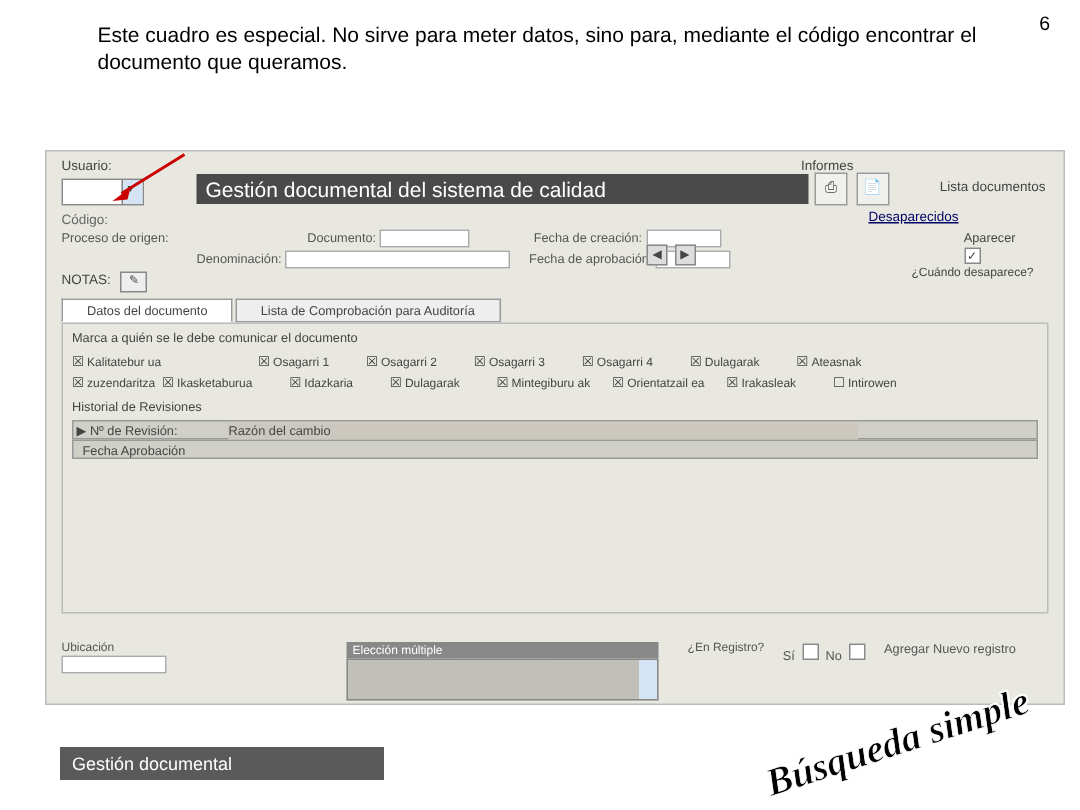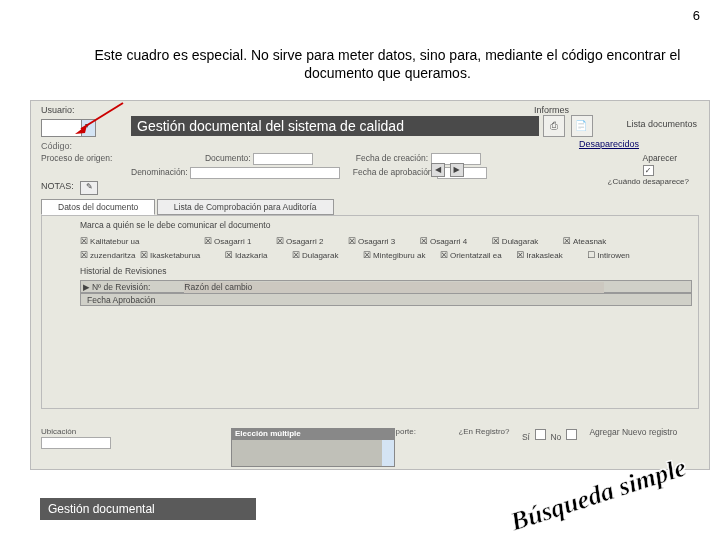--- a/index.html
+++ b/index.html
@@ -1,18 +1,18 @@
 <!DOCTYPE html>
 <html><head>
 <meta charset="utf-8">
 <style>
   * { box-sizing: border-box; margin: 0; padding: 0; }
   body { font-family: Arial, sans-serif; width: 720px; height: 540px; background: #fff; position: relative; overflow: hidden; }
   .page-num { position: absolute; top: 8px; right: 20px; font-size: 13px; }
-  .explain { position: absolute; top: 46px; left: 65px; right: 10px; font-size: 14px; line-height: 1.3; text-align: center; }
+  .explain { position: absolute; top: 14px; left: 65px; right: 10px; font-size: 14px; line-height: 1.3; }
   .app-area { position: absolute; top: 100px; left: 30px; right: 10px; height: 370px; background: #e8e8e0; border: 1px solid #bbb; font-size: 9px; color: #444; }
   .dark-title { position: absolute; top: 15px; left: 100px; right: 170px; height: 20px; background: #4a4a4a; color: #fff; font-size: 14px; padding: 2px 6px; }
   .usuario-lbl { position: absolute; top: 4px; left: 10px; font-size: 9px; }
   .codigo-box { position: absolute; top: 18px; left: 10px; width: 55px; height: 18px; background: #fff; border: 1px solid #888; }
   .codigo-dd { position: absolute; right: 0; top: 0; width: 14px; height: 16px; background: #d4e4f4; border-left: 1px solid #888; }
   .codigo-dd::after { content: '▾'; font-size: 8px; position: absolute; left: 3px; top: 1px; }
   .codigo-lbl { position: absolute; top: 40px; left: 10px; font-size: 9px; color: #666; }
   .arrow { position: absolute; top: 0; left: 42px; width: 60px; height: 35px; pointer-events: none; }
   .informes-lbl { position: absolute; top: 4px; right: 140px; font-size: 9px; }
   .icon-btn { position: absolute; width: 22px; height: 22px; background: #f0f0ec; border: 1px solid #999; text-align: center; line-height: 20px; font-size: 10px; }
@@ -23,39 +23,39 @@
   .fld-lbl { font-size: 8.5px; color: #555; display: inline-block; }
   .fld-in { display: inline-block; height: 12px; background: #fff; border: 1px solid #aaa; vertical-align: middle; }
   .desap { position: absolute; top: 38px; right: 70px; font-size: 9px; color: #006; text-decoration: underline; }
   .navbtns { position: absolute; top: 62px; left: 400px; }
   .navbtn { display: inline-block; width: 14px; height: 14px; background: #ddd; border: 1px solid #888; text-align: center; font-size: 8px; line-height: 12px; margin-right: 2px; }
   .notas { position: absolute; top: 80px; left: 10px; font-size: 9px; }
   .notas-btn { display: inline-block; width: 18px; height: 14px; background: #eee; border: 1px solid #888; margin-left: 4px; text-align: center; font-size: 8px; }
   .tabs { position: absolute; top: 98px; left: 10px; }
   .tab { display: inline-block; padding: 2px 16px; border: 1px solid #999; background: #eee; font-size: 8.5px; margin-right: -1px; }
   .tab.active { background: #fff; border-bottom: 1px solid #fff; }
-  .tab-panel { position: absolute; top: 114px; left: 10px; right: 10px; bottom: 60px; background: #e8e8e0; border: 1px solid #bbb; padding-left: 32px; }
+  .tab-panel { position: absolute; top: 114px; left: 10px; right: 10px; bottom: 60px; background: #e8e8e0; border: 1px solid #bbb; }
   .marca-lbl { font-size: 8.5px; padding: 4px 6px; color: #444; }
   .chk-row { padding: 2px 6px; white-space: nowrap; overflow: hidden; }
   .chk { display: inline-block; margin-right: 2px; font-size: 8px; }
   .chk::before { content: '☒'; margin-right: 2px; font-size: 9px; }
   .chk.cl::before { content: '☐'; }
   .hist-lbl { font-size: 8.5px; padding: 4px 6px; }
   .numrev { padding: 2px 20px; font-size: 8.5px; }
   .numrev-in { display: inline-block; width: 40px; height: 11px; background: #fff; border: 1px solid #aaa; margin-left: 8px; }
   .rev-row { background: #d0d0c8; border: 1px solid #999; margin: 0 6px; padding: 1px 2px; font-size: 8.5px; height: 13px; }
   .rev-row span.cell1 { display: inline-block; width: 90px; }
   .rev-razon { display: inline-block; background: #ccc8c0; width: 420px; height: 11px; vertical-align: middle; }
   .bottom-row { position: absolute; bottom: 20px; left: 10px; right: 10px; font-size: 8.5px; color: #555; }
   .bot-fld { display: inline-block; vertical-align: top; margin-right: 10px; }
   .bot-fld .lab { display: block; font-size: 8px; margin-bottom: 1px; }
   .bot-in { width: 70px; height: 12px; background: #fff; border: 1px solid #aaa; }
   .dd-small { width: 80px; height: 14px; background: #fff; border: 1px solid #888; position: relative; font-size: 8px; padding: 1px 2px; }
   .dd-small::after { content: '▾'; position: absolute; right: 0; top: 0; width: 12px; height: 12px; background: #d4e4f4; text-align: center; border-left: 1px solid #888; }
-  .elec-mul { position: absolute; bottom: 2px; left: 200px; width: 164px; font-weight: bold; }
+  .elec-mul { position: absolute; bottom: 2px; left: 200px; width: 208px; }
   .elec-mul .hdr { background: #888; color: #fff; font-size: 8px; padding: 1px 4px; }
   .elec-mul .body { height: 28px; background: #c0c0b8; border: 1px solid #888; position: relative; }
   .elec-mul .sb { position: absolute; right: 0; top: 0; width: 12px; height: 100%; background: #d4e4f4; }
   .footer-bar { position: absolute; bottom: 20px; left: 40px; width: 216px; height: 22px; background: #5a5a5a; color: #fff; font-size: 12px; padding: 4px 8px; }
   .busqueda { position: absolute; bottom: 30px; right: 30px; font-family: 'Times New Roman', serif; font-style: italic; font-weight: bold; font-size: 26px; color: #000; transform: rotate(-18deg); -webkit-text-stroke: 0.5px #fff; text-shadow: 1px 1px 0 #fff, -1px -1px 0 #fff, 1px -1px 0 #fff, -1px 1px 0 #fff; }
   .aparecer { position: absolute; top: 52px; right: 32px; font-size: 8.5px; }
   .cuando { position: absolute; top: 76px; right: 20px; font-size: 8px; }
   .ap-chk { display: inline-block; width: 11px; height: 11px; background: #fff; border: 1px solid #888; margin-top: 2px; font-size: 8px; text-align: center; line-height: 9px; }
 </style>
 </head>

